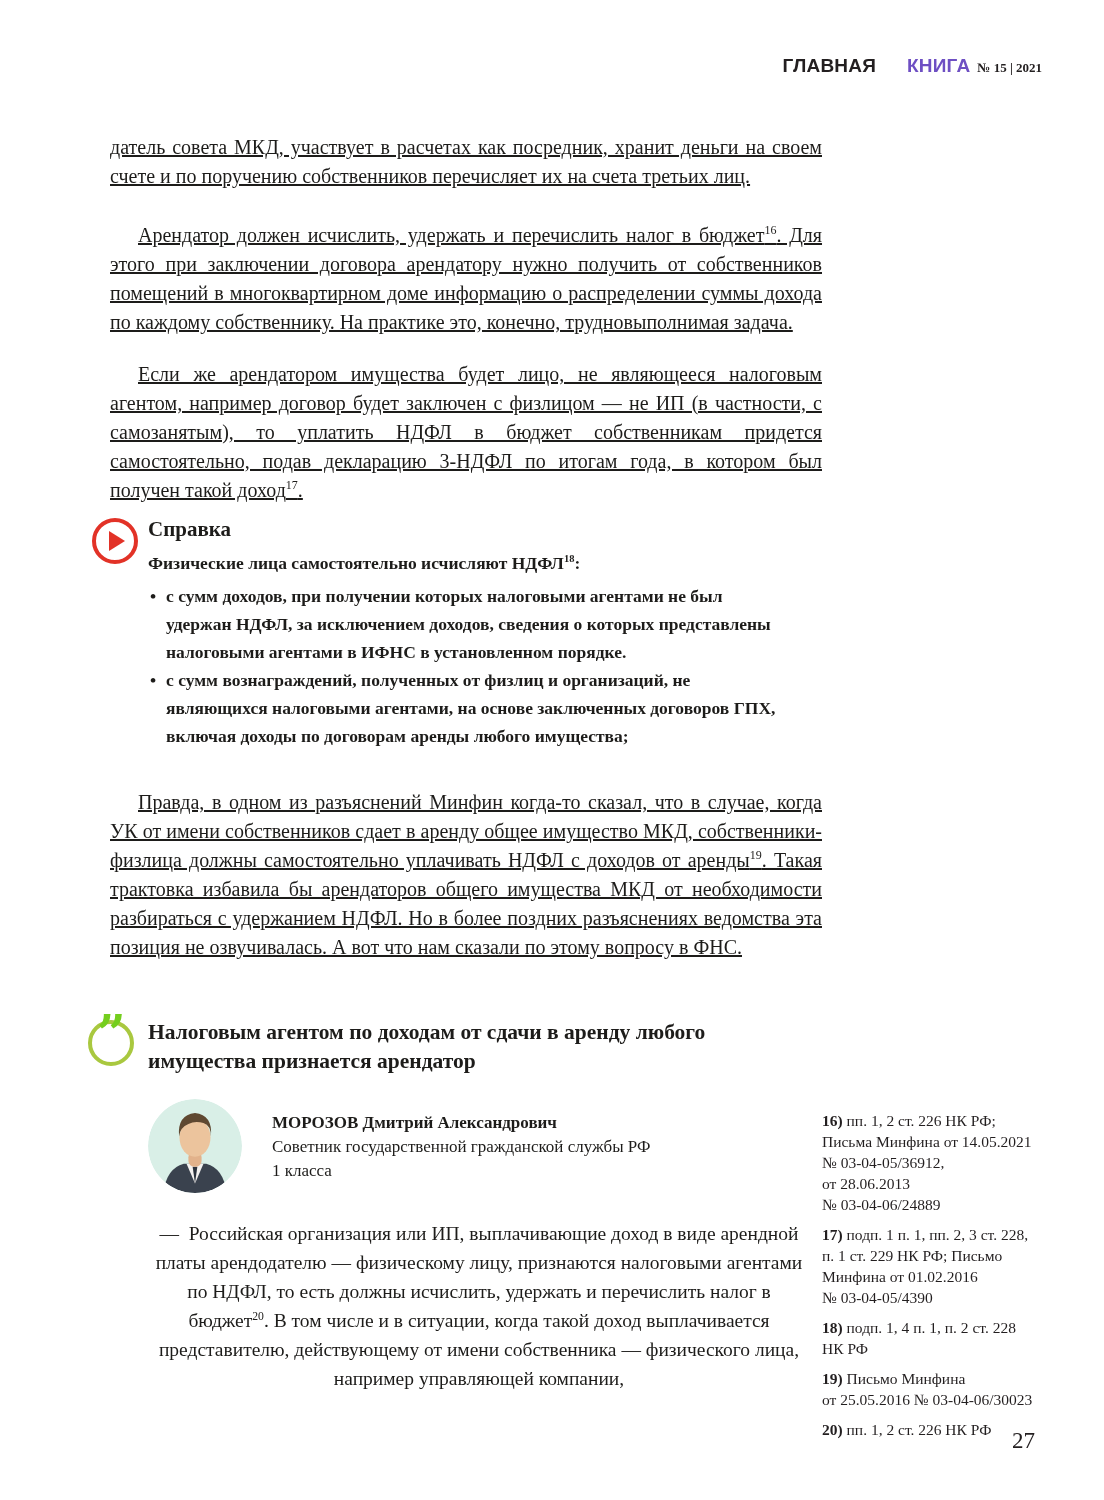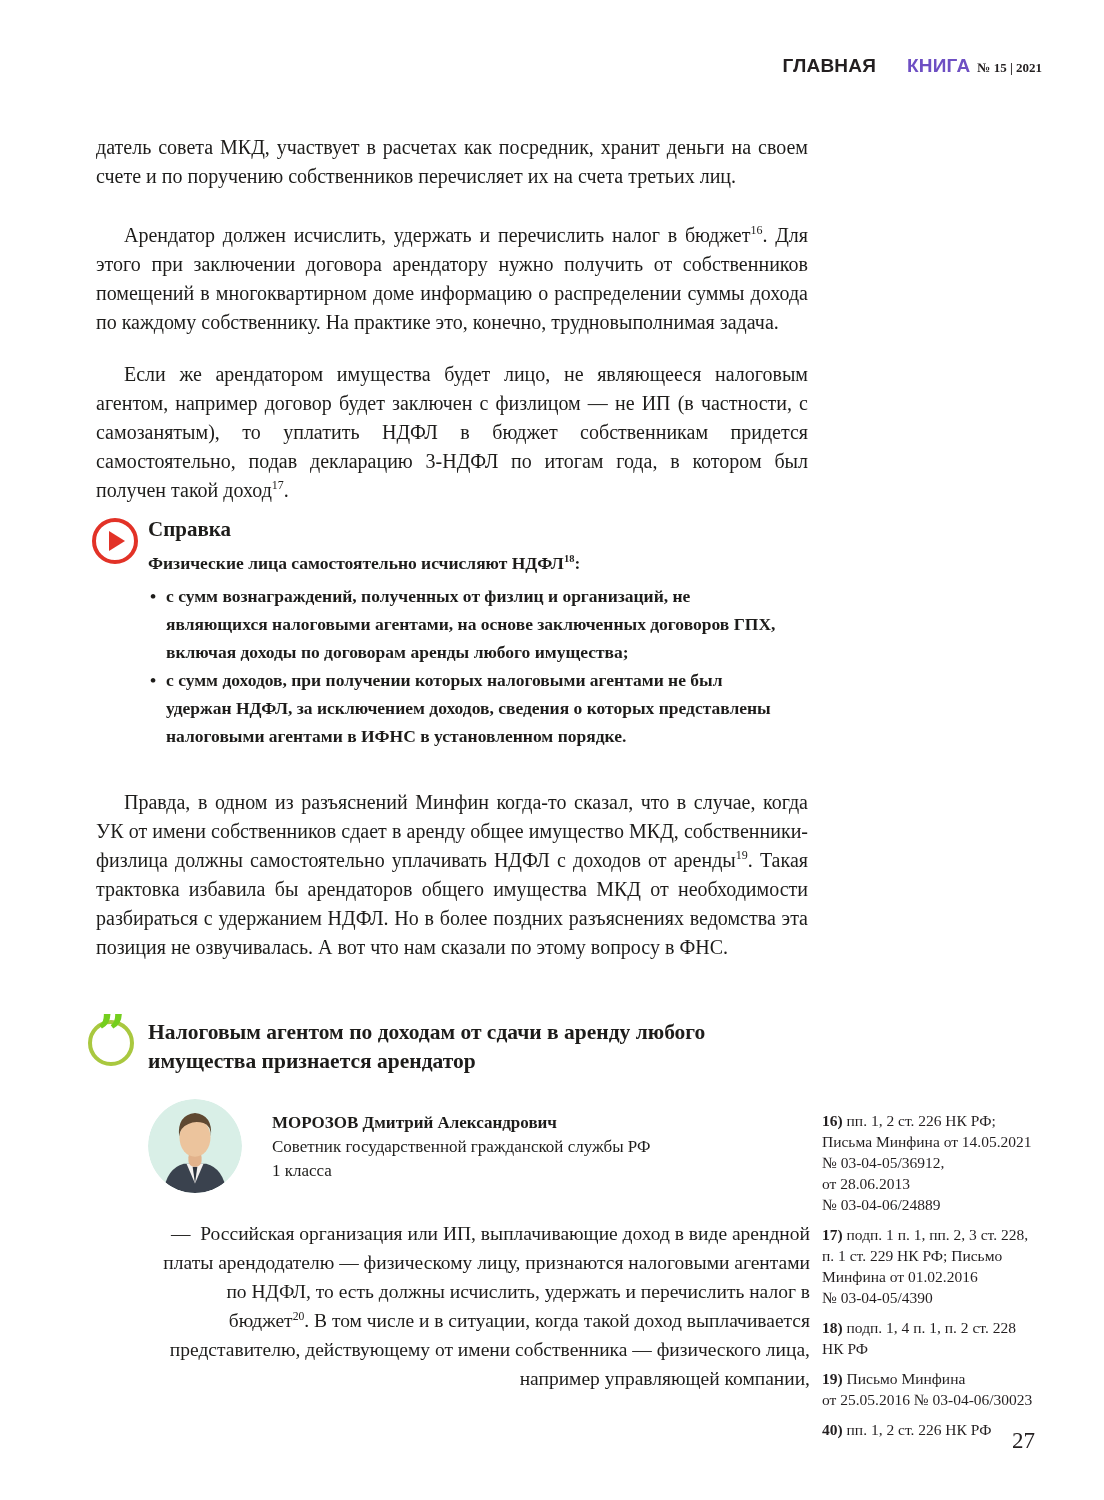--- a/index.html
+++ b/index.html
@@ -22,21 +22,21 @@
     font-family:"Liberation Sans", sans-serif;
     font-weight:800; font-size:19px; letter-spacing:.2px;text-align:right;
   }
   .mast .brand-black{color:#231f20;}
   .mast .brand-purple{color:#6e4fc3;margin-left:24px;}
   .mast .issue{
     font-family:"Liberation Serif", serif;
     font-weight:700; font-size:13px; color:#231f20;
   }
   
-  .col-main{left:96px; width:712px; position:absolute;}
+  .col-main{left:110px; width:712px; position:absolute;text-decoration:underline;}
   .body-p{
     margin:0; font-size:20px; line-height:29px;
     text-align:justify;
   }
   .indent{text-indent:28px;}
   sup{font-size:0.60em; line-height:0; vertical-align:super;}
   #p1{top:133px;}
   #p2{top:221px;}
   #p3{top:360px;}
   #p4{top:788px;}
@@ -95,21 +95,21 @@
   .expert-row{display:flex; margin-top:23px;}
   .avatar{
     width:94px; height:94px; border-radius:50%;
     overflow:hidden; flex:0 0 auto;
   }
   .expert-meta{margin-left:30px; margin-top:12px;}
   .expert-name{font-size:17px; font-weight:700; line-height:24px; margin:0;}
   .expert-role{font-size:17px; line-height:24px; margin:0;}
   .quote-body{
     margin:26px 0 0 0; width:662px;
-    font-size:19.5px; line-height:29px; text-align:right;
+    font-size:19.5px; line-height:29px; text-align:center;
   }
   
   .footnotes{
     position:absolute; left:822px; top:1110px; width:228px;
     font-size:15.5px; line-height:21px; color:#231f20;
   }
   .fn{margin:0 0 9px 0;}
   .fn-num{font-weight:700;}
   .fn-text{white-space:pre-line;}
   
@@ -135,22 +135,22 @@
 
   <p class="body-p col-main indent" id="p3"><span>Если же арендатором имущества будет лицо, не являющееся налоговым агентом, например договор будет заключен с физлицом — не ИП (в частности, с самозанятым), то уплатить НДФЛ в бюджет собственникам придется самостоятельно, подав декларацию 3-НДФЛ по итогам года, в котором был получен такой доход</span><sup>17</sup><span>.</span></p>
 
   <div class="spravka">
     <div class="icon-circle">
       <div class="play-tri"></div>
     </div>
     <p class="spravka-title">Справка</p>
     <p class="spravka-intro"><span>Физические лица самостоятельно исчисляют НДФЛ</span><sup>18</sup><span>:</span></p>
     <ul class="spravka-bullets">
+      <li>с сумм доходов, при получении которых налоговыми агентами не был удержан НДФЛ, за исключением доходов, сведения о которых представлены налоговыми агентами в ИФНС в установленном порядке.</li>
       <li>с сумм вознаграждений, полученных от физлиц и организаций, не являющихся налоговыми агентами, на основе заключенных договоров ГПХ, включая доходы по договорам аренды любого имущества;</li>
-      <li>с сумм доходов, при получении которых налоговыми агентами не был удержан НДФЛ, за исключением доходов, сведения о которых представлены налоговыми агентами в ИФНС в установленном порядке.</li>
     </ul>
   </div>
 
   <p class="body-p col-main indent" id="p4"><span>Правда, в одном из разъяснений Минфин когда-то сказал, что в случае, когда УК от имени собственников сдает в аренду общее имущество МКД, собственники-физлица должны самостоятельно уплачивать НДФЛ с доходов от аренды</span><sup>19</sup><span>. Такая трактовка избавила бы арендаторов общего имущества МКД от необходимости разбираться с удержанием НДФЛ. Но в более поздних разъяснениях ведомства эта позиция не озвучивалась. А вот что нам сказали по этому вопросу в ФНС.</span></p>
 
   <div class="quote-sec">
     <div class="q-icon">
       <span class="q-glyph">”</span>
     </div>
     <p class="quote-heading">Налоговым агентом по доходам от сдачи в аренду любого имущества признается арендатор</p>
@@ -191,18 +191,18 @@
 от 28.06.2013
 № 03-04-06/24889</span></p>
     <p class="fn"><span class="fn-num">17)</span><span class="fn-text"> подп. 1 п. 1, пп. 2, 3 ст. 228,
 п. 1 ст. 229 НК РФ; Письмо
 Минфина от 01.02.2016
 № 03-04-05/4390</span></p>
     <p class="fn"><span class="fn-num">18)</span><span class="fn-text"> подп. 1, 4 п. 1, п. 2 ст. 228
 НК РФ</span></p>
     <p class="fn"><span class="fn-num">19)</span><span class="fn-text"> Письмо Минфина
 от 25.05.2016 № 03-04-06/30023</span></p>
-    <p class="fn"><span class="fn-num">40)</span><span class="fn-text"> пп. 1, 2 ст. 226 НК РФ</span></p>
+    <p class="fn"><span class="fn-num">20)</span><span class="fn-text"> пп. 1, 2 ст. 226 НК РФ</span></p>
   </div>
 
   <div class="page-num">27</div>
 
 </div>
 
 </body></html>

